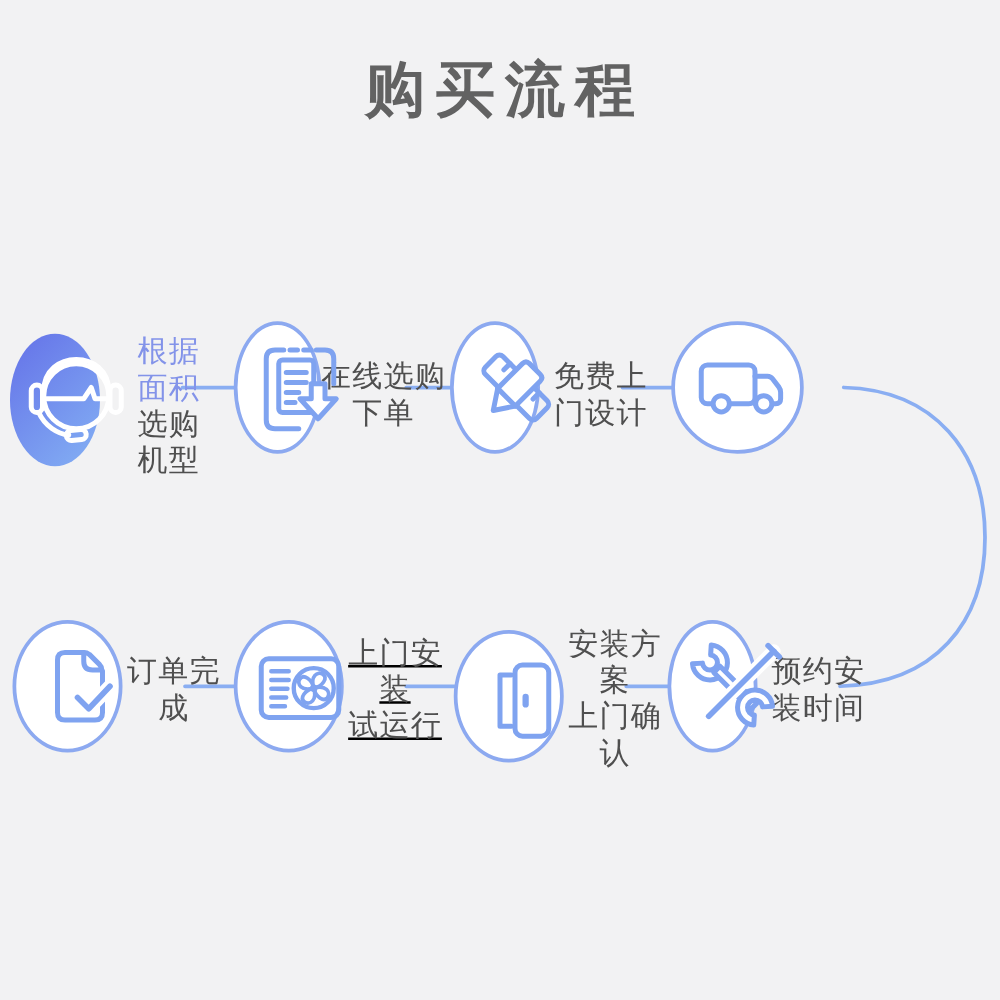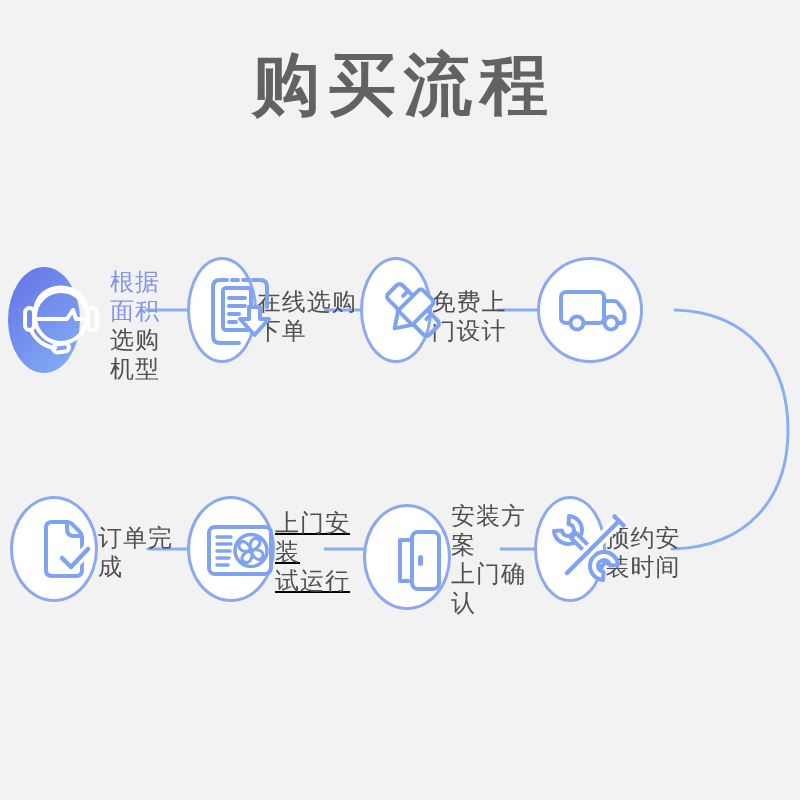--- a/index.html
+++ b/index.html
@@ -3,33 +3,33 @@
 <meta charset="utf-8">
 <style>
   html,body{margin:0;padding:0;}
   body{
     width:800px;height:800px;position:relative;overflow:hidden;
     background:#f2f2f3;
     font-family:"Liberation Sans", sans-serif;
   }
   .title{
     position:absolute;top:40px;left:0;width:800px;
-    text-align:center;font-size:68px;font-weight:700;
+    text-align:center;font-size:48px;font-weight:700;
     letter-spacing:8px;text-indent:8px;color:#626262;
   }
   .connector{position:absolute;left:0;top:0;}
   .node{position:absolute;width:170px;display:flex;flex-direction:row;align-items:center;}
   .circle{
     width:106px;height:106px;border-radius:50%;
     background:#ffffff;border:3px solid #8ca9f0;box-sizing:border-box;position:relative;
   }
   .circle svg{position:absolute;top:-3px;left:-3px;width:106px;height:106px;display:block;}
   .node--active .circle{background:linear-gradient(135deg,#6471e8 0%,#84b1f4 100%);border:none;}
   .node--active .circle svg{top:0;left:0;}
-  .label{margin-top:11px;font-size:24px;line-height:29px;color:#4f4f4f;letter-spacing:1px;text-align:left;}
+  .label{margin-top:11px;font-size:24px;line-height:29px;color:#4f4f4f;letter-spacing:1px;text-align:center;}
   .label .hl{color:#8393e9;}
   .row2 .label{margin-top:5px;}
   .n1{left:8px;top:257px;}  .n2{left:187px;top:257px;}
   .n3{left:360px;top:257px;}.n4{left:537px;top:257px;}
   .n5{left:534px;top:496px;}.n6{left:363px;top:496px;}
   .n7{left:187px;top:496px;text-decoration:underline;}.n8{left:10px;top:496px;}
   .n1 .label{align-self:flex-start;text-align:left;padding-left:30px;margin-top:10px;}
   .ic{fill:none;stroke:#7fa3f0;stroke-width:4;stroke-linecap:round;stroke-linejoin:round;}
   .icw{fill:none;stroke:#ffffff;stroke-width:4;stroke-linecap:round;stroke-linejoin:round;}
   .wfill{fill:#ffffff;}

